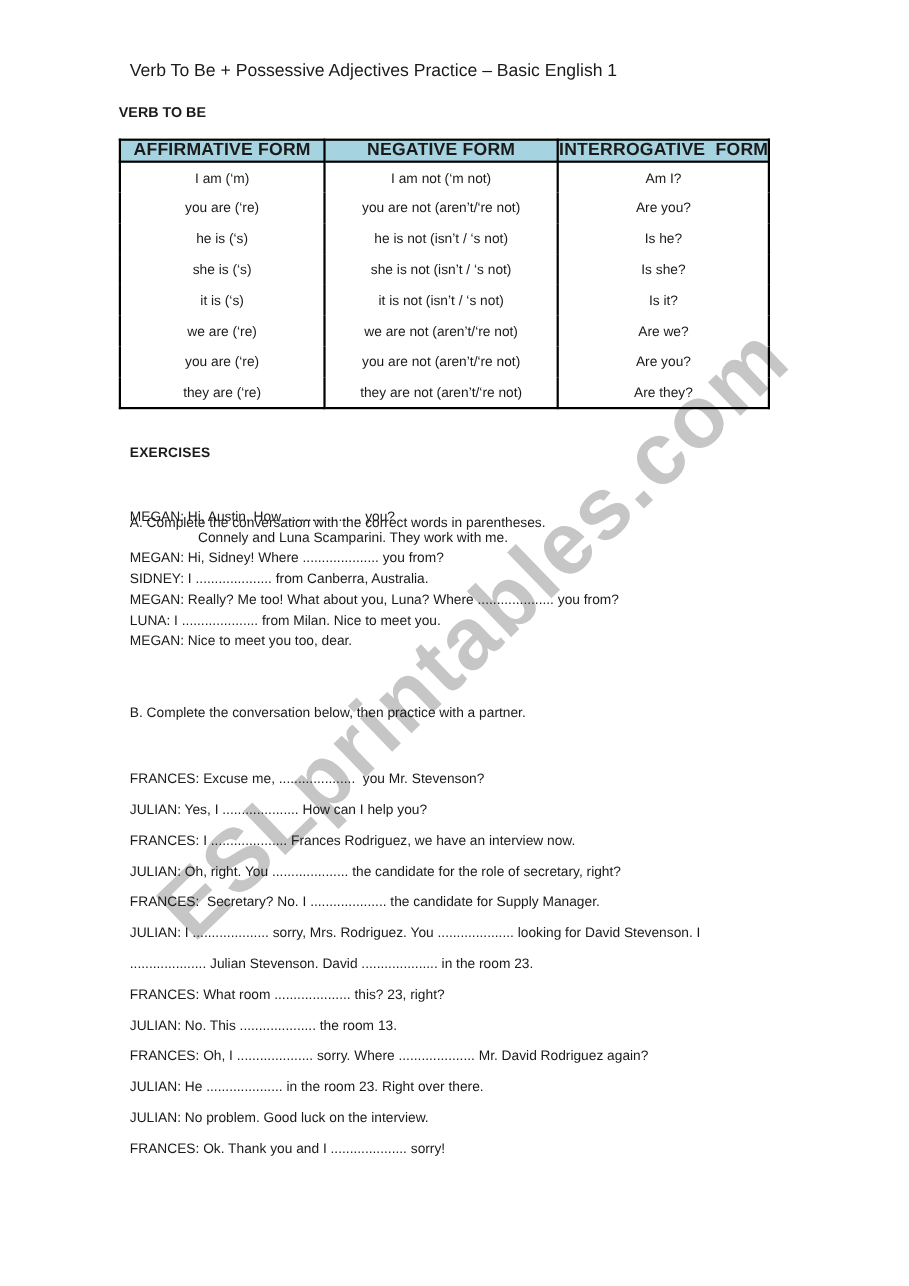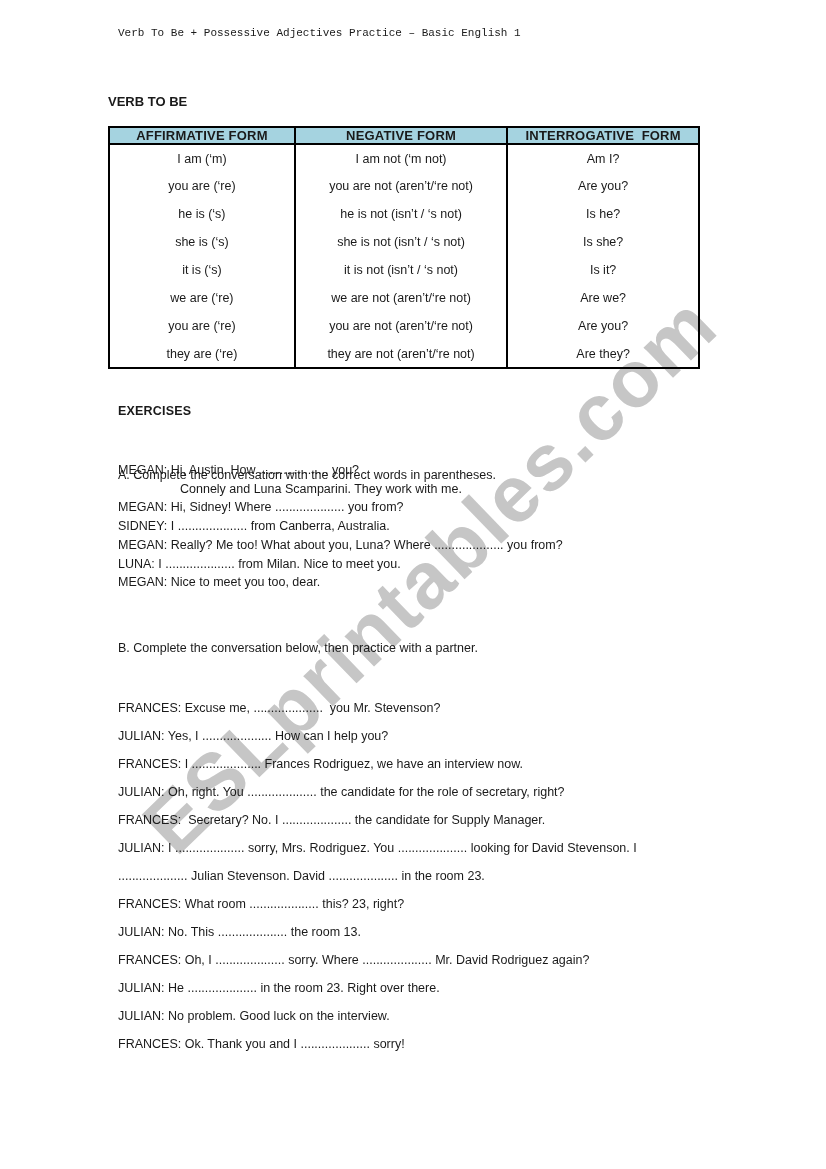--- a/index.html
+++ b/index.html
@@ -22,43 +22,42 @@
     letter-spacing:2px;
     color:var(--watermark-color,#c6c6c6);
     white-space:nowrap;
     z-index:0;
     user-select:none;
   }
 
   .content { position:absolute; inset:0; z-index:1; }
 
   .doc-title {
-    position:absolute; left:118px; top:27px;
-    font-size:11px;
-    font-family:Liberation Mono, monospace;
+    position:absolute; left:118px; top:56px;
+    font-size:16px;
   }
   .table-title {
     position:absolute; left:108px; top:94px; width:592px;
     font-weight:bold; font-size:13px;
   }
 
   table.verb-table {
     position:absolute; left:108px; top:126px; width:592px;
     border-collapse:collapse; table-layout:fixed;
     font-size:12.5px;
   }
   table.verb-table col.c1 { width:31.5%; }
   table.verb-table col.c2 { width:36%; }
   table.verb-table col.c3 { width:32.5%; }
   table.verb-table th {
     background:var(--header-bg,#a5d3e0);
     border:2px solid #000;
     height:16px;
     font-weight:bold;
-    font-size:13px;
+    font-size:16px;
     letter-spacing:0.2px;
     text-align:center;
     white-space:pre;
   }
   table.verb-table td {
     border-left:2px solid #000;
     border-right:2px solid #000;
     height:28px;
     text-align:center;
     white-space:pre;

